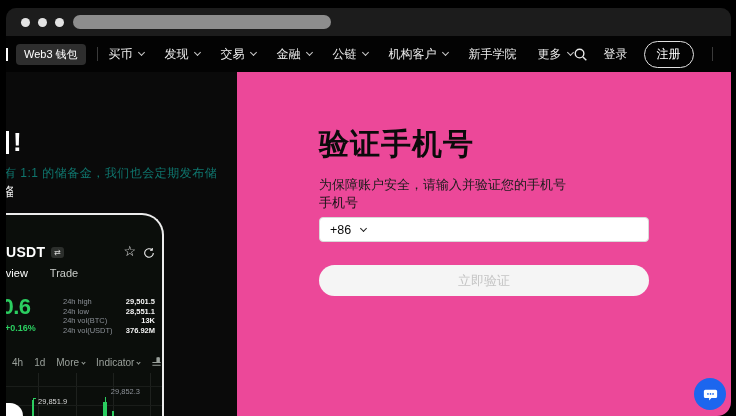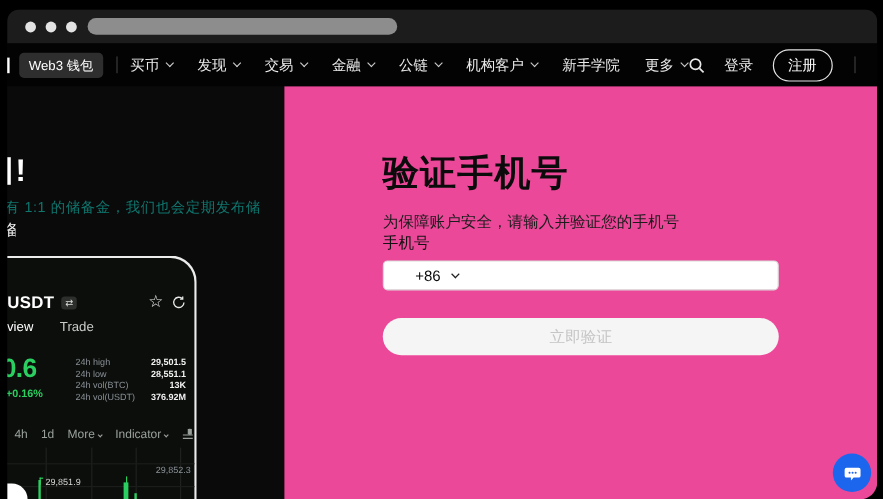--- a/index.html
+++ b/index.html
@@ -98,38 +98,38 @@
     color:#9aa09b; font-size:10px;
   }
   .tf-item { cursor:pointer; display:flex; align-items:center; }
   .chev-tiny {
     width:3px; height:3px; border-right:1px solid #9aa09b; border-bottom:1px solid #9aa09b;
     transform:rotate(45deg); display:inline-block; margin-left:3px;
   }
   .chart-zone { position:absolute; left:0; top:158px; right:0; bottom:0; }
   .gridv { position:absolute; top:0; bottom:0; width:1px; background:#1e211e; }
   .gridh { position:absolute; left:0; right:0; height:1px; background:#1a1d1a; }
-  .axis-label-r { position:absolute; right:3px; top:14px; color:#8d9299; font-size:7.5px;padding-left:24px; }
+  .axis-label-r { position:absolute; right:22px; top:14px; color:#8d9299; font-size:7.5px;padding-left:24px; }
   .axis-label-l { position:absolute; left:46px; top:24px; color:#d8d8d8; font-size:7.5px; }
   .axis-bracket { position:absolute; left:41px; top:25px; width:3px; height:6px;
     border-left:1px solid #2bce60; border-top:1px solid #2bce60; }
   .candle { position:absolute; background:#2bce60; }
   .white-wedge {
     position:absolute; left:-10px; bottom:0; width:27px; height:13px;
     background:#fff; border-radius:0 13px 0 0;
   }
 
   
   .form-block { width:330px; margin:52px auto 0; }
   .form-title { color:#0b0b0b; font-size:30px; font-weight:800; letter-spacing:1px; }
   .form-subtitle { margin-top:11px; color:#1c1c1c; font-size:13px; }
   .field-label { color:#121212; font-size:13px; }
   .phone-input {
     margin-top:5px; height:25px; border:1px solid #d9d9d9; border-radius:4px;
-    display:flex; align-items:center; padding:0 26px; cursor:text; background:#fff;
+    display:flex; align-items:center; padding:0 10px; cursor:text; background:#fff;
   }
   .cc-value { color:#0b0b0b; font-size:12.5px; }
   .chev-dark {
     width:5px; height:5px; border-right:1.3px solid #222; border-bottom:1.3px solid #222;
     transform:rotate(45deg); display:inline-block; margin-left:10px; margin-top:-3px;
   }
   .submit-btn {
     margin-top:23px; height:31px; border:none; width:100%; border-radius:16px;
     background:#f5f5f5; color:#c5c5c5; font-size:13px; cursor:pointer;
     font-family:inherit;

